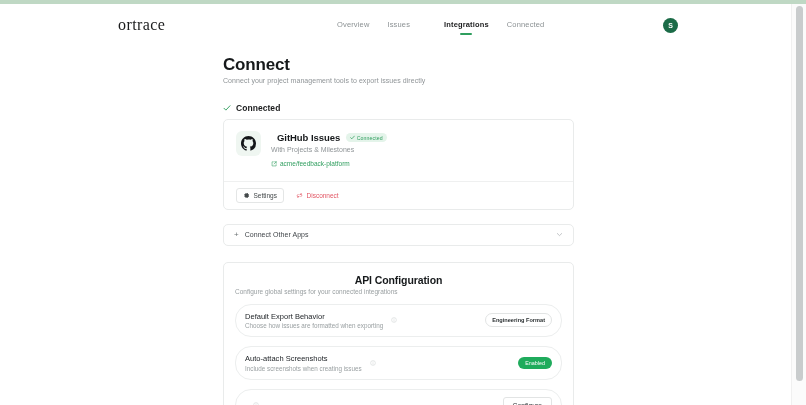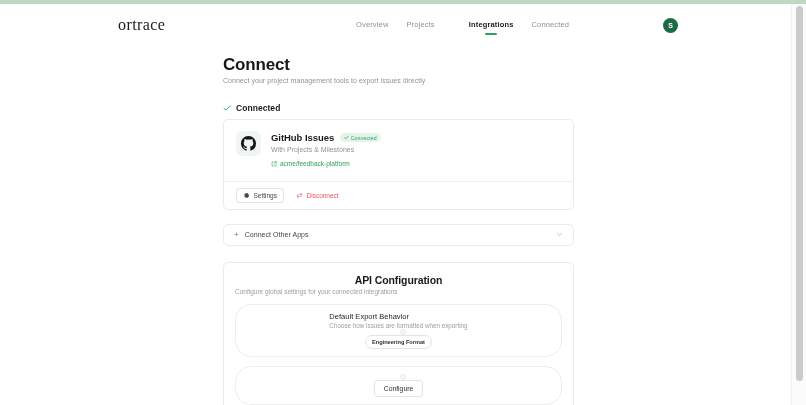--- a/index.html
+++ b/index.html
@@ -36,21 +36,21 @@
   .logo {
     position: absolute;
     left: 118px;
     font-family: "Liberation Serif", serif;
     font-size: 16px;
     letter-spacing: 0.4px;
     color: #1b1c1d;
   }
   .nav {
     position: absolute;
-    left: 356px;
+    left: 337px;
     display: flex;
     align-items: center;
     gap: 18px;
   }
   .nav-item {
     font-size: 7.5px;
     color: #8b9193;
     letter-spacing: 0.15px;
     position: relative;
     padding-bottom: 1px;
@@ -164,20 +164,21 @@
   .integration-title-row {
     display: flex;
     align-items: center;
     gap: 6px;
   }
   .integration-name {
     font-size: 9.5px;
     font-weight: bold;
     color: #16191b;
     letter-spacing: -0.05px;
+    margin-left: 6px;
   }
   .badge-connected {
     display: inline-flex;
     align-items: center;
     gap: 2px;
     background: #e4f4ea;
     color: #2f9e5e;
     font-size: 5.2px;
     border-radius: 7px;
     padding: 1.5px 4px 1.5px 3.5px;
@@ -274,21 +275,20 @@
     margin-top: 2px;
   }
 
   .setting-row {
     margin-top: 9px;
     border: 1px solid #eceeee;
     border-radius: 16px;
     padding: 7px 9px;
     display: flex;
     align-items: center;
-    flex-direction: column;
   }
   .setting-left { flex: 0 0 auto; }
   .setting-name {
     font-size: 7.5px;
     color: #22262a;
     letter-spacing: 0.02px;
   }
   .setting-desc {
     font-size: 6.3px;
     color: #9aa0a2;
@@ -358,21 +358,21 @@
 <div class="top-accent"></div>
 
 <div class="header">
   <div class="logo">ortrace</div>
 
   <div class="nav">
     <div class="nav-item">
       <span>Overview</span>
     </div>
     <div class="nav-item">
-      <span>Projects</span>
+      <span>Issues</span>
     </div>
     <div class="nav-item active">
       <span>Integrations</span>
       <span class="nav-underline"></span>
     </div>
     <div class="nav-item">
       <span>Connected</span>
     </div>
   </div>
 
@@ -475,20 +475,33 @@
         </div>
         <svg class="info-icon" viewBox="0 0 14 14">
           <circle cx="7" cy="7" r="5.6" fill="none" stroke="#c9cdce" stroke-width="1.1"></circle>
           <circle cx="7" cy="4.3" r="0.8" fill="#c9cdce"></circle>
           <path d="M7 6.3 V10" stroke="#c9cdce" stroke-width="1.1" stroke-linecap="round"></path>
         </svg>
         <div class="setting-spacer"></div>
         <div class="pill-outline">Engineering Format</div>
       </div>
 
+      <div class="setting-row">
+        <div class="setting-left">
+          <div class="setting-name">Auto-attach Screenshots</div>
+          <div class="setting-desc">Include screenshots when creating issues</div>
+        </div>
+        <svg class="info-icon" viewBox="0 0 14 14">
+          <circle cx="7" cy="7" r="5.6" fill="none" stroke="#c9cdce" stroke-width="1.1"></circle>
+          <circle cx="7" cy="4.3" r="0.8" fill="#c9cdce"></circle>
+          <path d="M7 6.3 V10" stroke="#c9cdce" stroke-width="1.1" stroke-linecap="round"></path>
+        </svg>
+        <div class="setting-spacer"></div>
+        <div class="pill-enabled">Enabled</div>
+      </div>
 
       <div class="setting-row">
         <svg class="info-icon" viewBox="0 0 14 14">
           <circle cx="7" cy="7" r="5.6" fill="none" stroke="#c9cdce" stroke-width="1.1"></circle>
           <circle cx="7" cy="4.3" r="0.8" fill="#c9cdce"></circle>
           <path d="M7 6.3 V10" stroke="#c9cdce" stroke-width="1.1" stroke-linecap="round"></path>
         </svg>
         <div class="setting-spacer"></div>
         <button class="btn-configure">Configure</button>
       </div>

